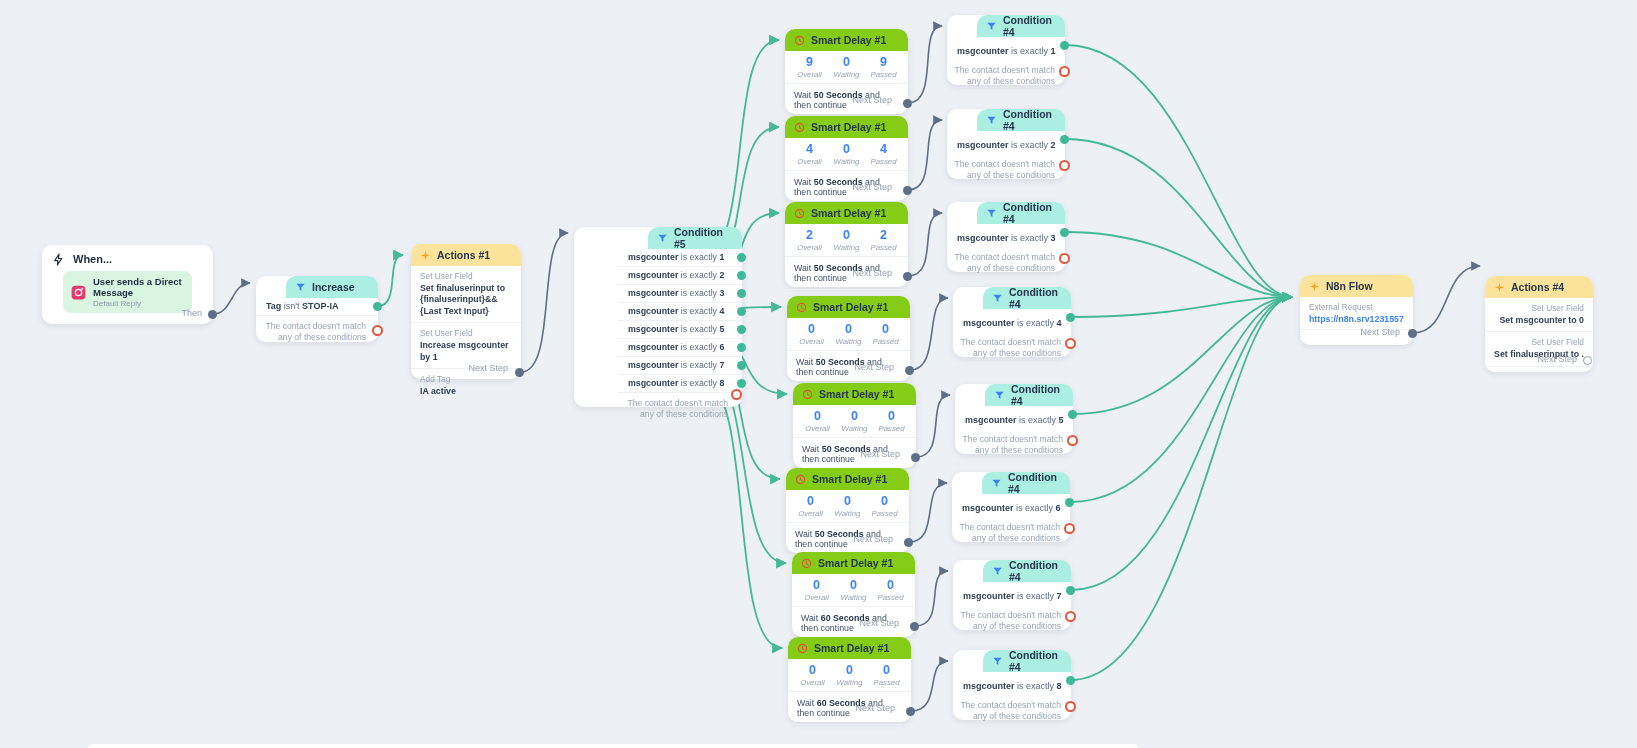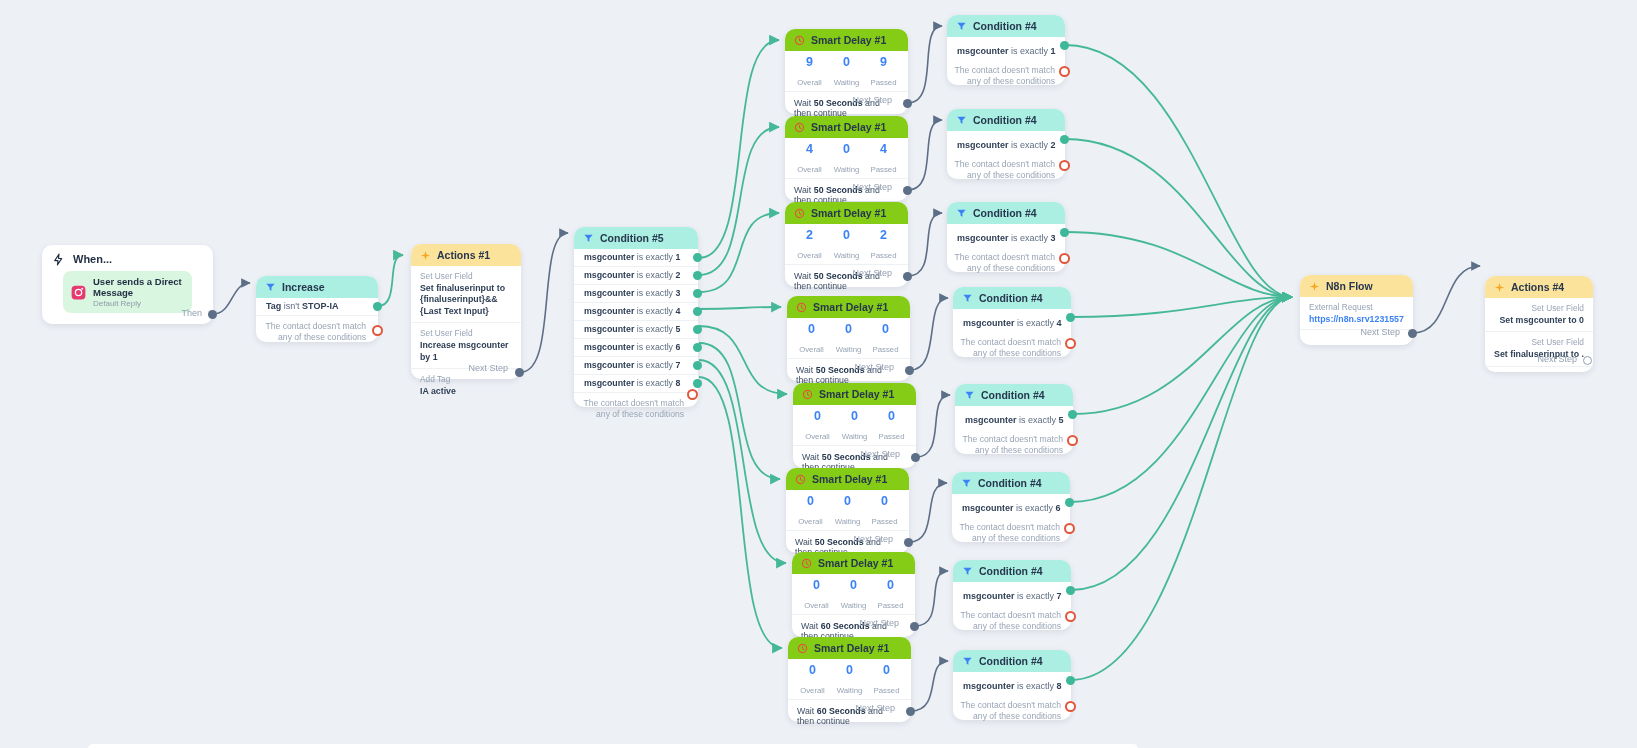--- a/index.html
+++ b/index.html
@@ -3,21 +3,21 @@
 <meta charset="utf-8">
 <style>
   html,body{margin:0;padding:0;}
   body{font-family:"Liberation Sans",sans-serif;}
   #canvas{position:relative;width:1637px;height:748px;background:#edf0f5;overflow:hidden;}
   #wires{position:absolute;left:0;top:0;z-index:1;}
   .node{position:absolute;background:#fff;border-radius:10px;z-index:2;
         box-shadow:0 2px 6px rgba(30,50,80,.10);}
   .hdr{height:22px;display:flex;align-items:center;gap:6px;padding:0 9px;
        border-radius:10px 10px 0 0;font-size:10.5px;font-weight:700;color:#26374e;}
-  .hdr.teal{background:#abeee2;}
+  .hdr.teal{background:#abeee2;margin-left:30px;}
   .hdr.pink{background:#84cc16;}
   .hdr.yellow{background:#fbe39c;}
   .ic{display:inline-flex;align-items:center;}
   
   .dot{position:absolute;width:9px;height:9px;border-radius:50%;z-index:3;}
   .dot.slate{background:#5d6e87;}
   .dot.green{background:#3db898;}
   .dot.redo{width:7px;height:7px;background:#fff;border:2px solid #e2563b;}
   .dot.openslate{width:7px;height:7px;background:#fff;border:1.5px solid #93a0b2;}
   
@@ -40,32 +40,32 @@
   .pos-c1 .dot.redo{right:-5px;top:49px;}
   
   .pos-a1{left:411px;top:244px;width:110px;height:135px;}
   .agroup{padding:5px 9px 5px;border-bottom:1px solid #eef1f4;}
   .agroup:last-of-type{border-bottom:none;}
   .alab{font-size:8.3px;color:#97a3b4;margin-bottom:2px;}
   .aval{font-size:8.8px;color:#2f3f56;line-height:1.3;font-weight:600;}
   .nextlab{position:absolute;right:13px;bottom:6px;font-size:9px;color:#94a0b2;}
   .pos-a1 .dot.slate{right:-3px;top:124px;}
   
-  .pos-c5{left:574px;top:227px;width:124px;height:180px;}
+  .pos-c5{left:574px;top:227px;width:124px;height:180px;padding-left:44px;}
   .c5row{position:relative;height:17px;line-height:16px;padding:0 10px;font-size:8.8px;
          border-bottom:1px solid #eef1f4;white-space:nowrap;}
   .c5row .dot.green{right:-4px;top:4px;}
   .c5nomatch{padding:5px 14px 0 0;text-align:right;font-size:8.6px;color:#98a4b5;line-height:1.3;}
   .pos-c5 .dot.redo{right:0px;top:162px;}
   
   .sd{width:123px;height:85px;}
   .stats{display:flex;text-align:center;padding:4px 6px 2px;}
   .stat{flex:1;}
   .num{color:#3b82f6;font-size:12.5px;font-weight:700;}
-  .lbl{color:#97a3b4;font-size:7.8px;margin-top:9px;}
+  .lbl{color:#97a3b4;font-size:7.8px;margin-top:1px;font-style:italic;}
   .waitline{margin-top:2px;border-top:1px solid #eef1f4;border-bottom:1px solid #eef1f4;
             padding:6px 9px;font-size:8.8px;color:#3f4f66;}
   .waitline b{color:#26374e;margin-top:9px;}
   .sd .nextlab{bottom:auto;top:66px;right:16px;}
   .sd .dot.slate{right:-4px;top:70px;}
   .pos-sd0{left:785px;top:29px;} .pos-sd1{left:785px;top:116px;} .pos-sd2{left:785px;top:202px;}
   .pos-sd3{left:787px;top:296px;} .pos-sd4{left:793px;top:383px;} .pos-sd5{left:786px;top:468px;}
   .pos-sd6{left:792px;top:552px;} .pos-sd7{left:788px;top:637px;}
   
   .c4{width:118px;height:70px;}

